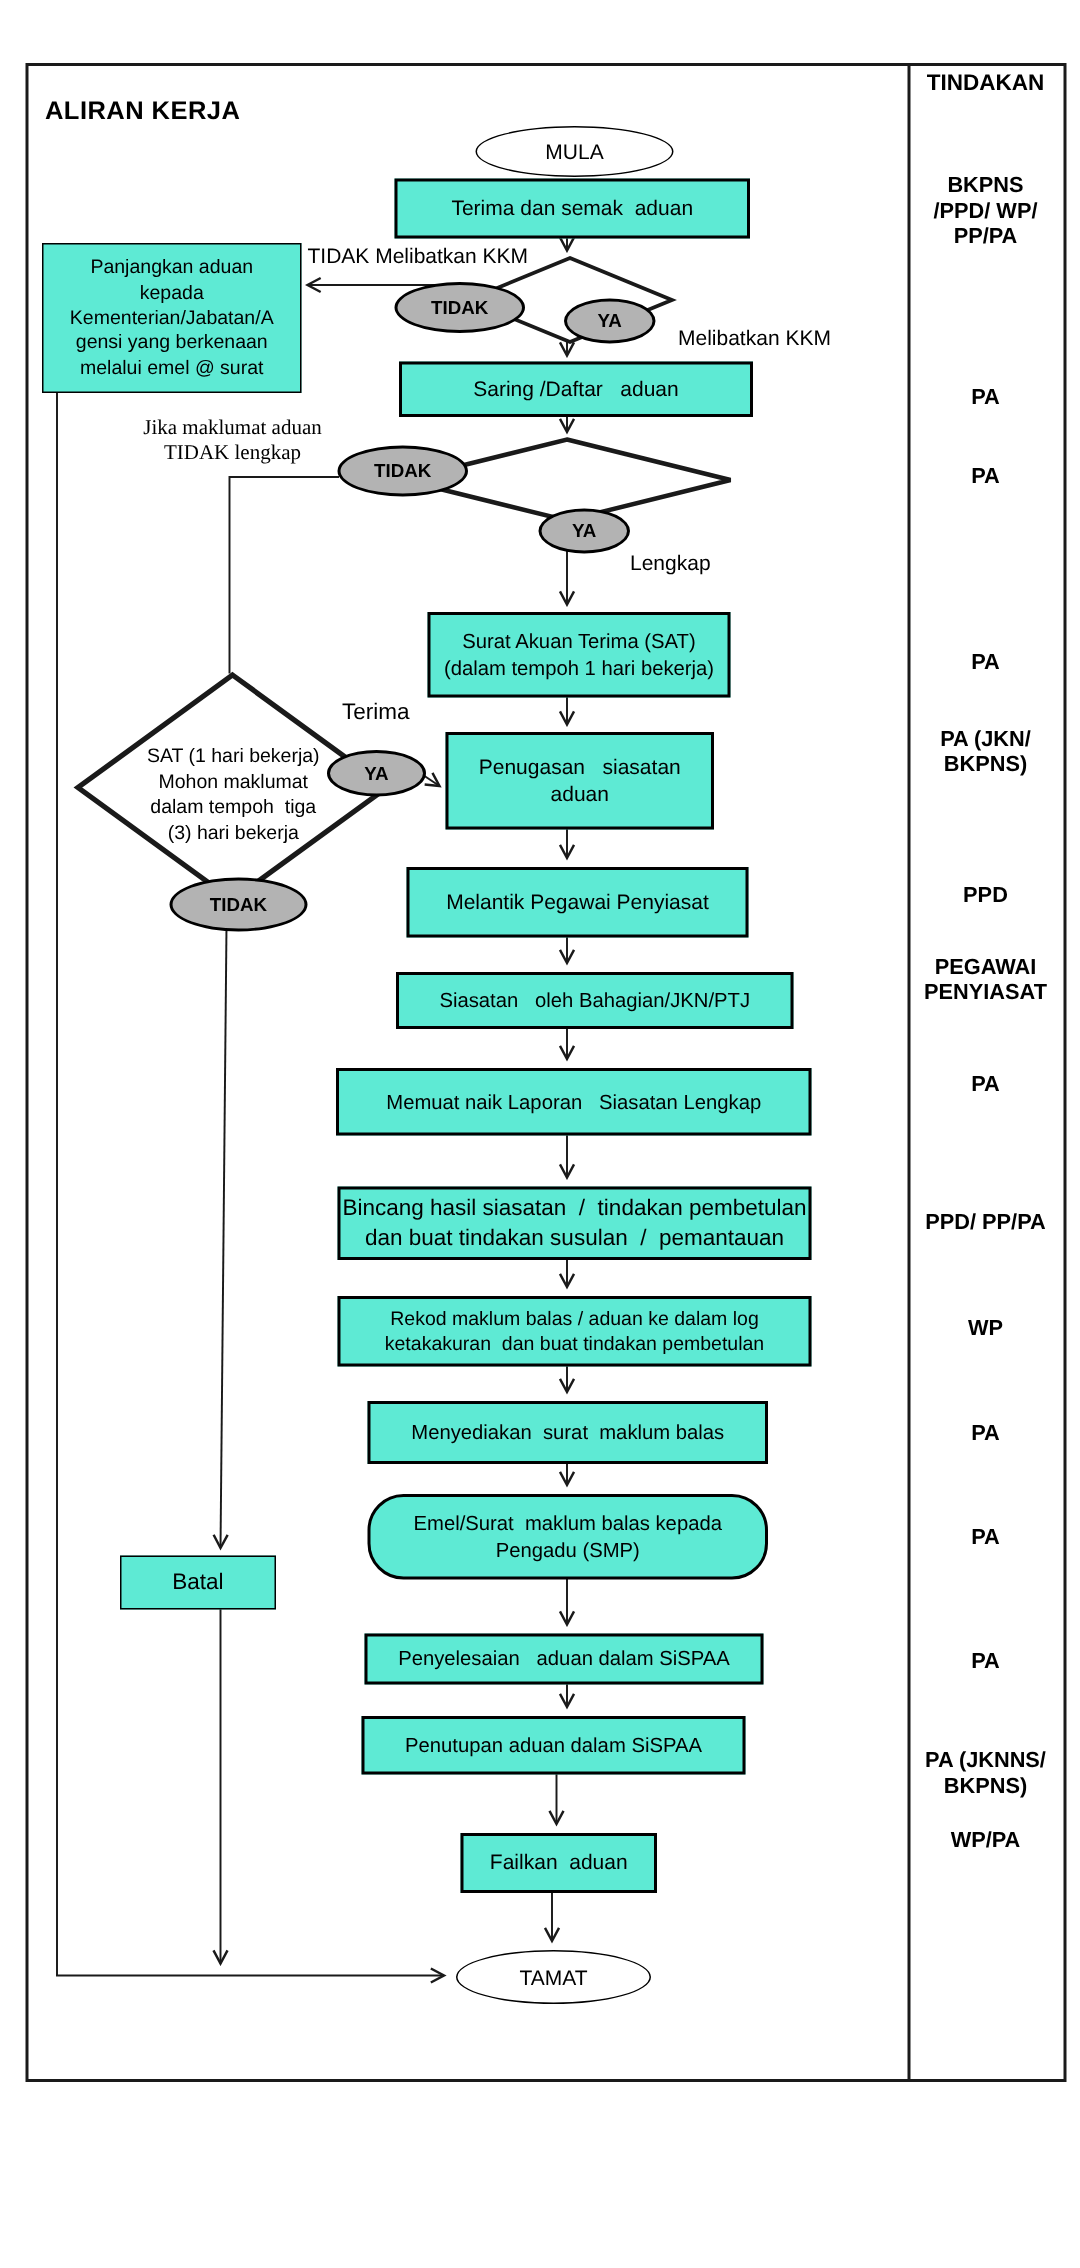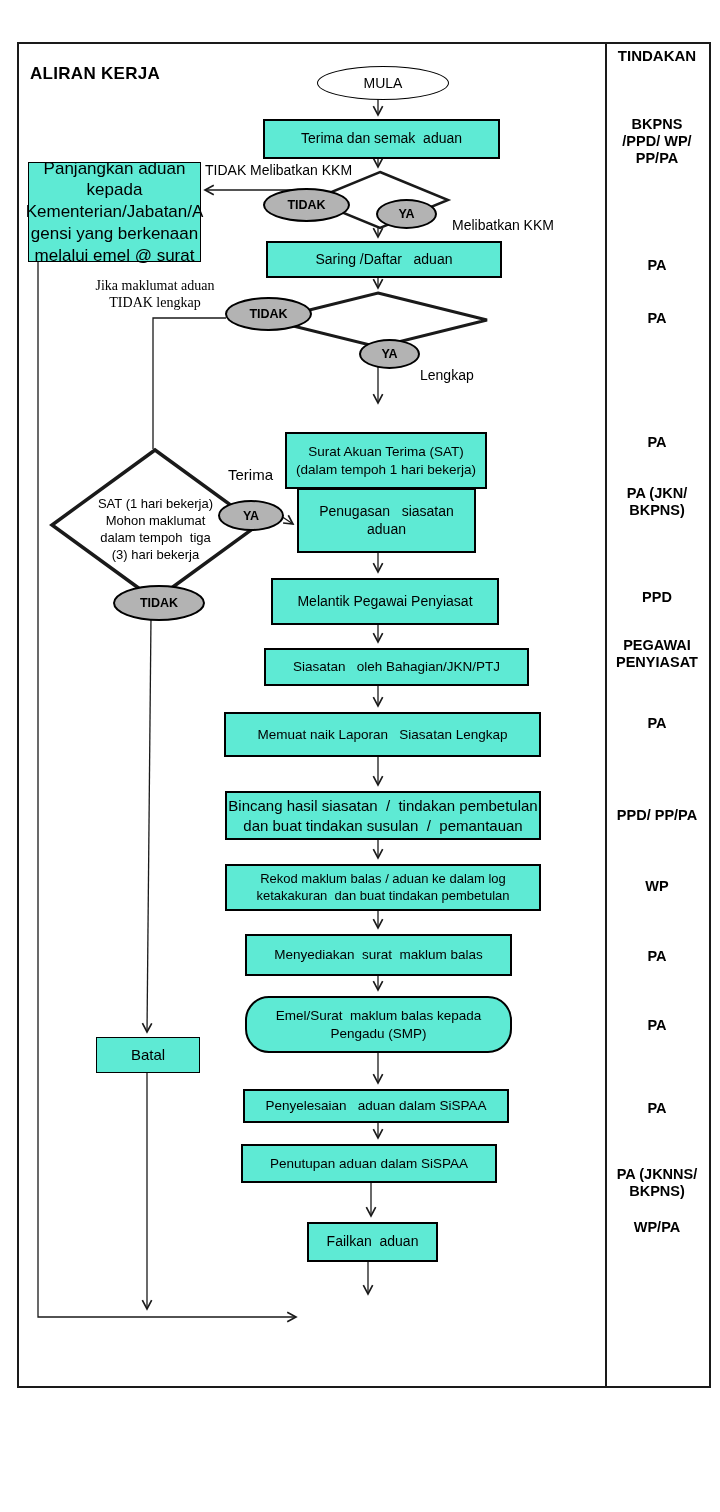--- a/index.html
+++ b/index.html
@@ -85,44 +85,45 @@
       <line x1="147" y1="1071" x2="147" y2="1309" marker-end="url(#arr)"></line>
       <polyline points="38,260 38,1317 296,1317" marker-end="url(#arr)"></polyline>
     </g>
     <g fill="#ffffff" stroke="#1a1a1a">
       <polygon points="380,172 448,200 380,228 312,200" stroke-width="2.5"></polygon>
       <polygon points="378,293 487,320 378,347 269,320" stroke-width="3"></polygon>
       <polygon points="155,450 258,525 155,600 52,525" stroke-width="3.5"></polygon>
     </g>
   </svg>
 
-  <div class="abs terminator" style="left:317px;top:66px;width:130px;height:32px;">MULA</div>
+  <div class="abs terminator" style="left:317px;top:84px;width:130px;height:32px;">MULA</div>
+  <div class="abs terminator" style="left:304px;top:1300px;width:128px;height:34px;">TAMAT</div>
 
   <div class="abs node" style="left:263px;top:119px;width:233px;height:36px;font-size:14px;">Terima dan semak&nbsp;&nbsp;aduan</div>
-  <div class="abs node" style="left:28px;top:162px;width:171px;height:98px;font-size:17px;border-width:1.5px;">Panjangkan aduan
+  <div class="abs node" style="left:28px;top:162px;width:171px;height:98px;font-size:13px;border-width:1.5px;">Panjangkan aduan
 kepada
 Kementerian/Jabatan/A
 gensi yang berkenaan
 melalui emel @ surat</div>
   <div class="abs node" style="left:266px;top:241px;width:232px;height:33px;font-size:14px;">Saring /Daftar&nbsp;&nbsp;&nbsp;aduan</div>
-  <div class="abs node" style="left:285px;top:408px;width:198px;height:53px;margin-top:24px;">Surat Akuan Terima (SAT)
+  <div class="abs node" style="left:285px;top:408px;width:198px;height:53px;">Surat Akuan Terima (SAT)
 (dalam tempoh 1 hari bekerja)</div>
   <div class="abs node" style="left:297px;top:488px;width:175px;height:61px;font-size:14px;">Penugasan&nbsp;&nbsp;&nbsp;siasatan
 aduan</div>
   <div class="abs node" style="left:271px;top:578px;width:224px;height:43px;font-size:14px;">Melantik Pegawai Penyiasat</div>
   <div class="abs node" style="left:264px;top:648px;width:261px;height:34px;">Siasatan&nbsp;&nbsp;&nbsp;oleh Bahagian/JKN/PTJ</div>
   <div class="abs node" style="left:224px;top:712px;width:313px;height:41px;">Memuat naik Laporan&nbsp;&nbsp;&nbsp;Siasatan Lengkap</div>
   <div class="abs node" style="left:225px;top:791px;width:312px;height:45px;font-size:15px;">Bincang hasil siasatan&nbsp; /&nbsp; tindakan pembetulan
 dan buat tindakan susulan&nbsp; /&nbsp; pemantauan</div>
   <div class="abs node" style="left:225px;top:864px;width:312px;height:43px;font-size:13px;">Rekod maklum balas / aduan ke dalam log
 ketakakuran&nbsp;&nbsp;dan buat tindakan pembetulan</div>
   <div class="abs node" style="left:245px;top:934px;width:263px;height:38px;">Menyediakan&nbsp;&nbsp;surat&nbsp;&nbsp;maklum balas</div>
   <div class="abs node" style="left:245px;top:996px;width:263px;height:53px;border-radius:24px;">Emel/Surat&nbsp;&nbsp;maklum balas kepada
 Pengadu (SMP)</div>
-  <div class="abs node" style="left:96px;top:1037px;width:102px;height:34px;font-size:15px;border-width:1.5px;">Batal</div>
+  <div class="abs node" style="left:80px;top:1037px;width:102px;height:34px;font-size:15px;border-width:1.5px;">Batal</div>
   <div class="abs node" style="left:243px;top:1089px;width:262px;height:30px;">Penyelesaian&nbsp;&nbsp;&nbsp;aduan dalam SiSPAA</div>
   <div class="abs node" style="left:241px;top:1144px;width:252px;height:35px;">Penutupan&nbsp;aduan dalam SiSPAA</div>
   <div class="abs node" style="left:307px;top:1222px;width:127px;height:36px;font-size:14px;">Failkan&nbsp;&nbsp;aduan</div>
 
   <div class="abs dtext" style="left:78px;top:495px;width:155px;font-size:13px;line-height:17px;">SAT (1 hari bekerja)
 Mohon maklumat
 dalam tempoh&nbsp;&nbsp;tiga
 (3) hari bekerja</div>
 
   <div class="abs oval" style="left:263px;top:188px;width:83px;height:30px;">TIDAK</div>

